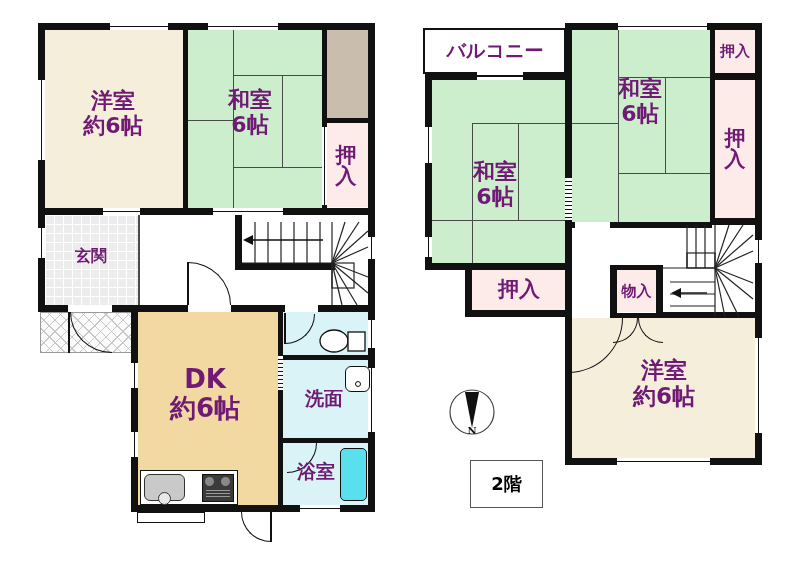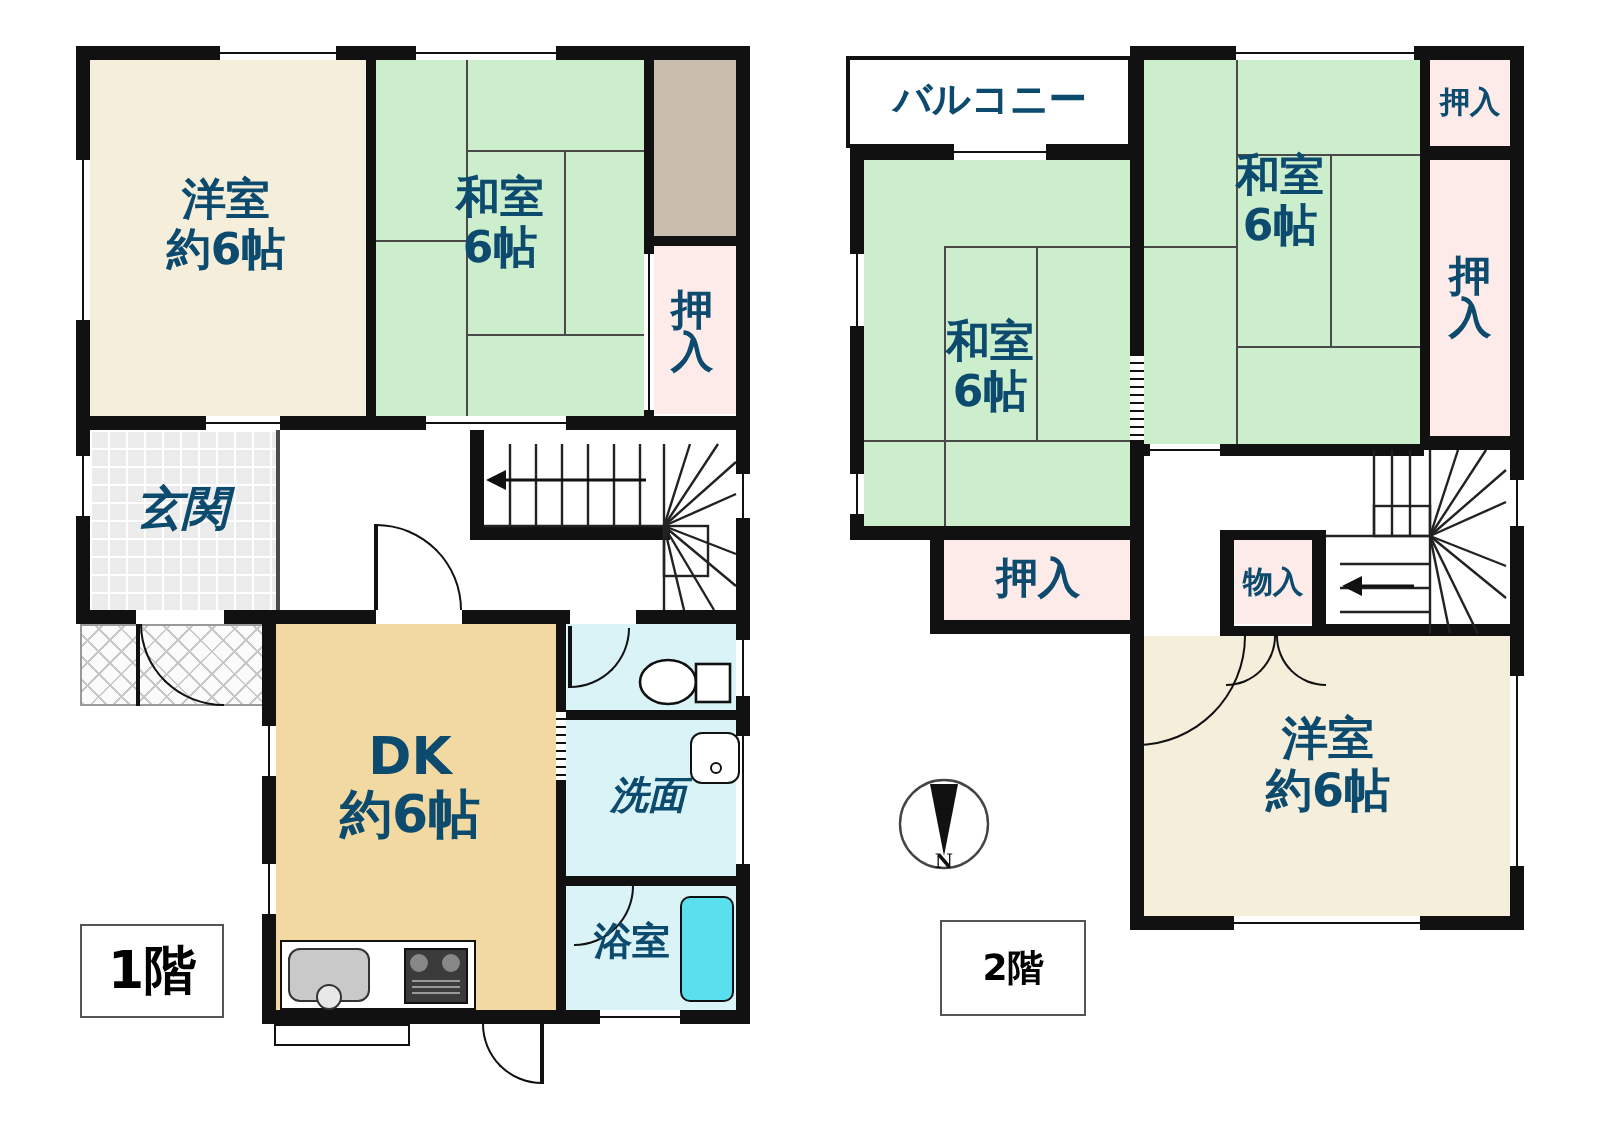--- a/index.html
+++ b/index.html
@@ -16,21 +16,21 @@
   .arc-br{border-right:1.5px solid #111;border-bottom:1.5px solid #111;border-bottom-right-radius:100% 100%;}
   .arc-tr{border-top:1.5px solid #111;border-right:1.5px solid #111;border-top-right-radius:100% 100%;}
   .leaf{position:absolute;background:#111;}
   .tile{background-color:#ececec;
         background-image:repeating-linear-gradient(to right,#ffffff 0 1px,rgba(0,0,0,0) 1px 9px),
                          repeating-linear-gradient(to bottom,#ffffff 0 1px,rgba(0,0,0,0) 1px 9px);}
   .hatch{background-color:#fbfbfb;border:1px solid #999;box-sizing:border-box;
          background-image:repeating-linear-gradient(45deg,#c8c8c8 0 1px,rgba(0,0,0,0) 1px 8px),
                           repeating-linear-gradient(-45deg,#c8c8c8 0 1px,rgba(0,0,0,0) 1px 8px);}
   .lbl{position:absolute;display:flex;flex-direction:column;align-items:center;justify-content:center;
-       font-weight:bold;color:#0c4a6e;line-height:1.12;white-space:nowrap;text-align:center;}
+       font-weight:bold;color:#701a75;line-height:1.12;white-space:nowrap;text-align:center;}
   .vert{white-space:normal;word-break:break-all;line-height:1.02;}
   .floorbox{position:absolute;background:#fff;border:1px solid #555;box-sizing:border-box;
             display:flex;align-items:center;justify-content:center;font-weight:bold;}
   .fixture{position:absolute;box-sizing:border-box;}
   svg{position:absolute;overflow:visible;}
 </style>
 </head>
 <body>
 
 <div id="plan">
@@ -233,28 +233,27 @@
 
   <div class="lbl" style="left:63px;top:83px;width:100px;height:62px;font-size:22px;">
     <div>洋室</div>
     <div>約6帖</div>
   </div>
   <div class="lbl" style="left:200px;top:83px;width:100px;height:60px;font-size:22px;">
     <div>和室</div>
     <div>6帖</div>
   </div>
   <div class="lbl vert" style="left:331px;top:138px;width:30px;height:56px;font-size:21px;">押入</div>
-  <div class="lbl" style="left:53px;top:236px;width:76px;height:40px;font-size:23px;font-style:italic;">玄関</div>
+  <div class="lbl" style="left:53px;top:236px;width:76px;height:40px;font-size:16px;">玄関</div>
   <div class="lbl" style="left:147px;top:360px;width:116px;height:68px;font-size:26px;">
     <div>DK</div>
     <div>約6帖</div>
   </div>
-  <div class="lbl" style="left:288px;top:386px;width:72px;height:26px;font-size:19px;font-style:italic;">洗面</div>
+  <div class="lbl" style="left:288px;top:386px;width:72px;height:26px;font-size:19px;">洗面</div>
   <div class="lbl" style="left:285px;top:459px;width:62px;height:26px;font-size:19px;">浴室</div>
-  <div class="floorbox" style="left:40px;top:462px;width:72px;height:47px;font-size:26px;">1階</div>
 
   <div class="lbl" style="left:430px;top:36px;width:130px;height:30px;font-size:19px;">バルコニー</div>
   <div class="lbl" style="left:445px;top:155px;width:100px;height:60px;font-size:22px;">
     <div>和室</div>
     <div>6帖</div>
   </div>
   <div class="lbl" style="left:590px;top:72px;width:100px;height:60px;font-size:22px;">
     <div>和室</div>
     <div>6帖</div>
   </div>

